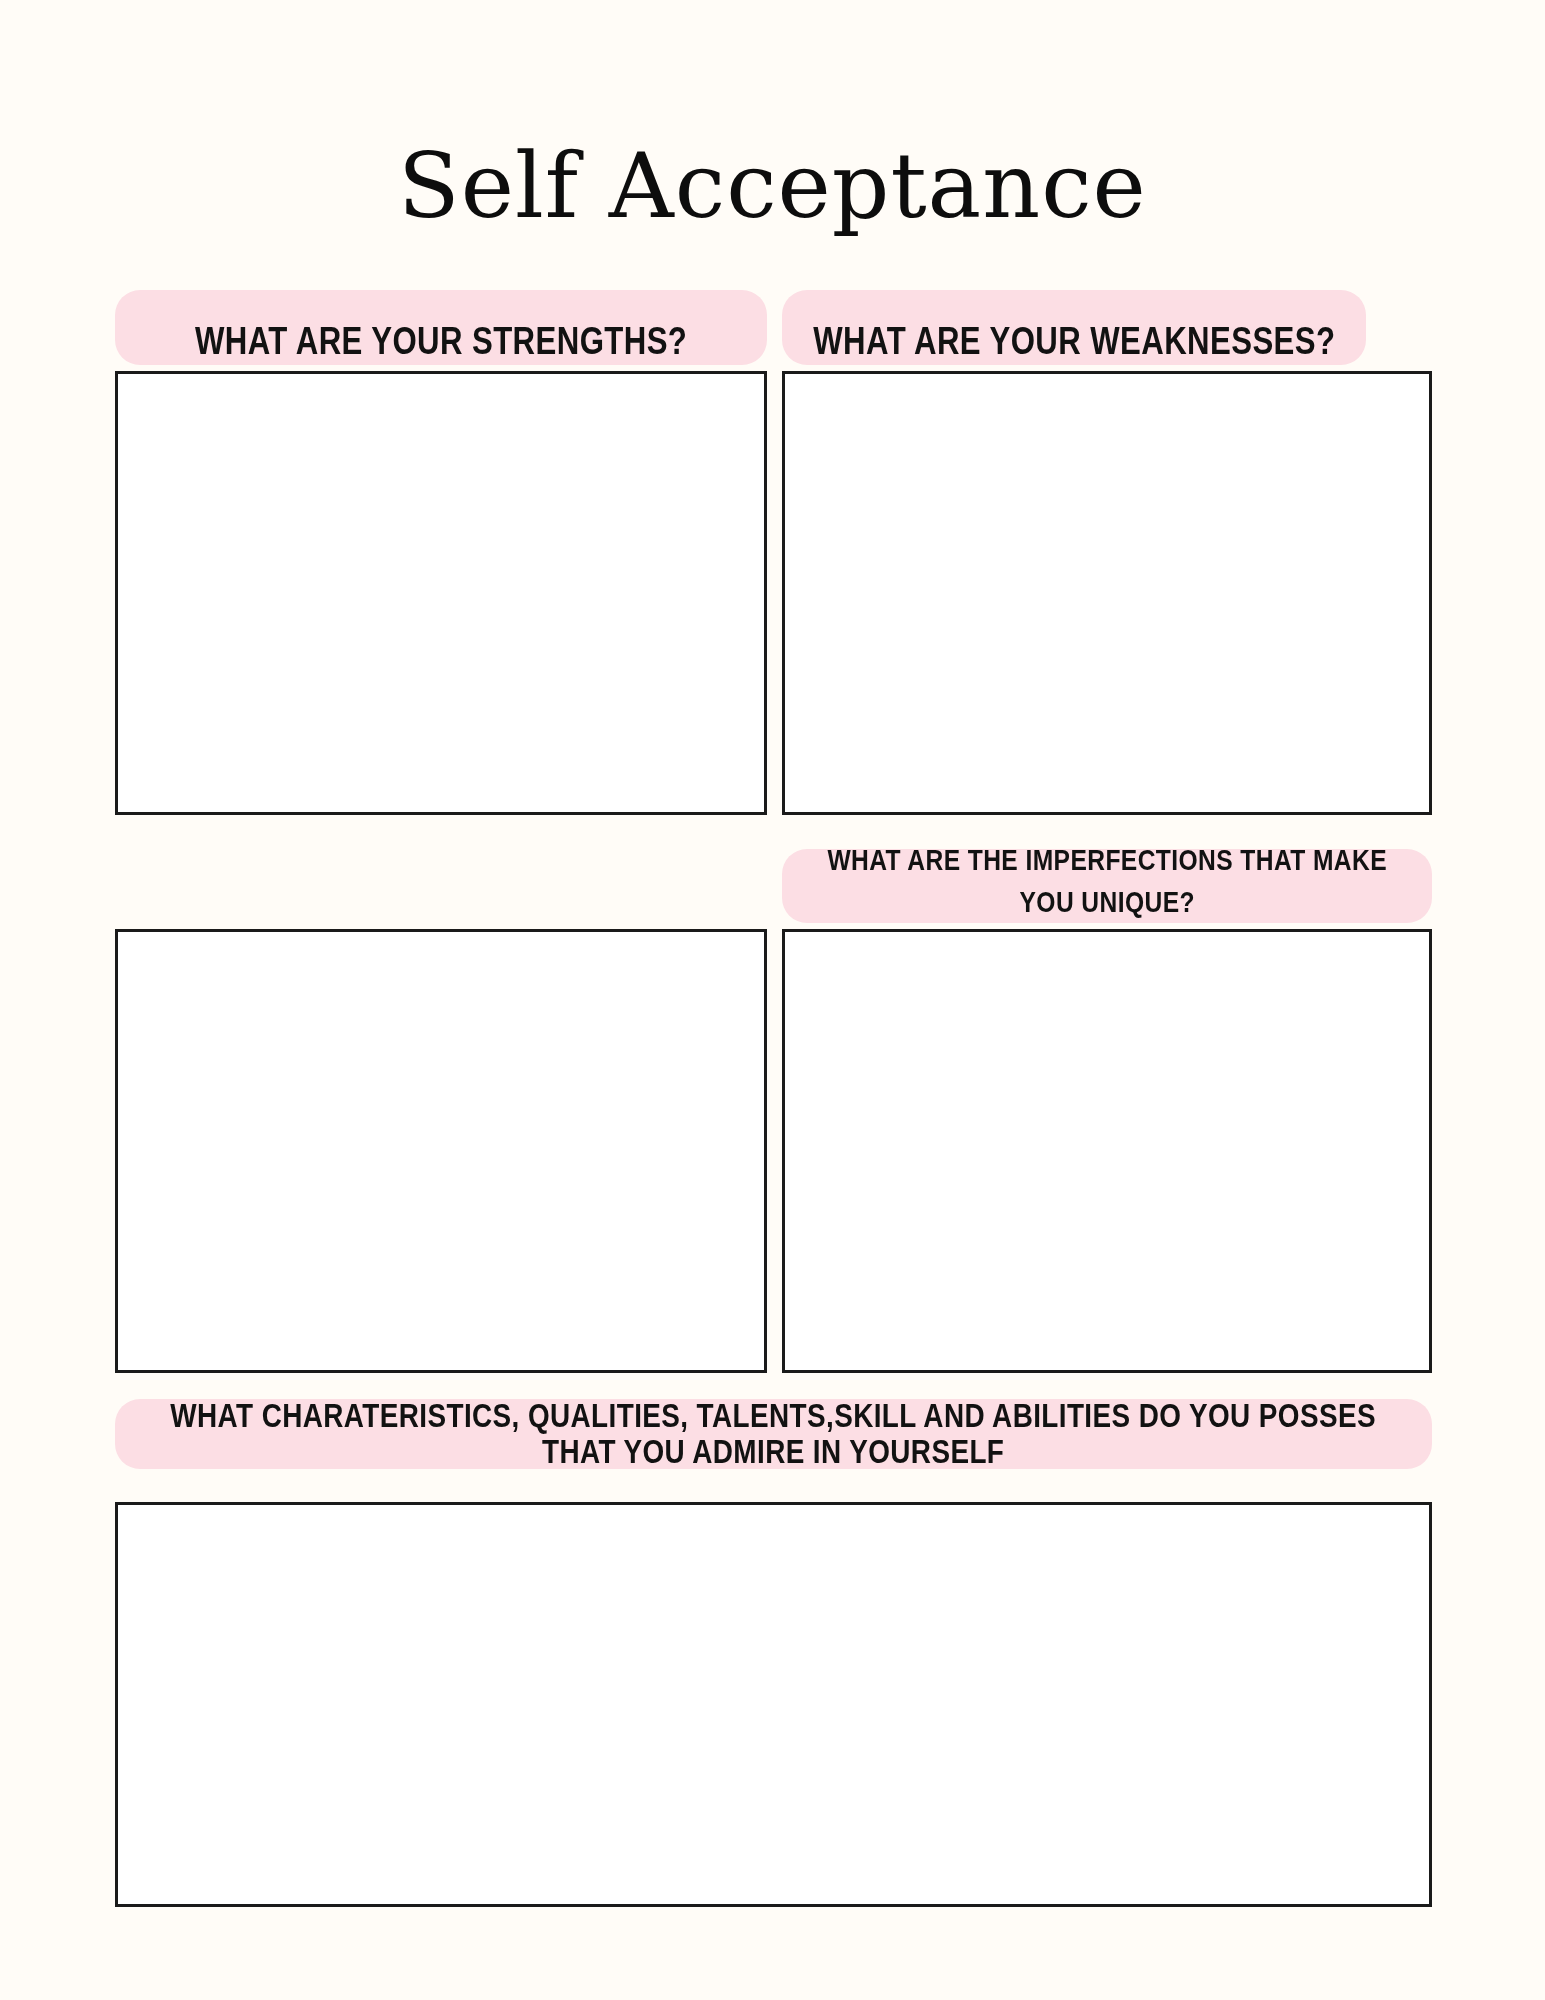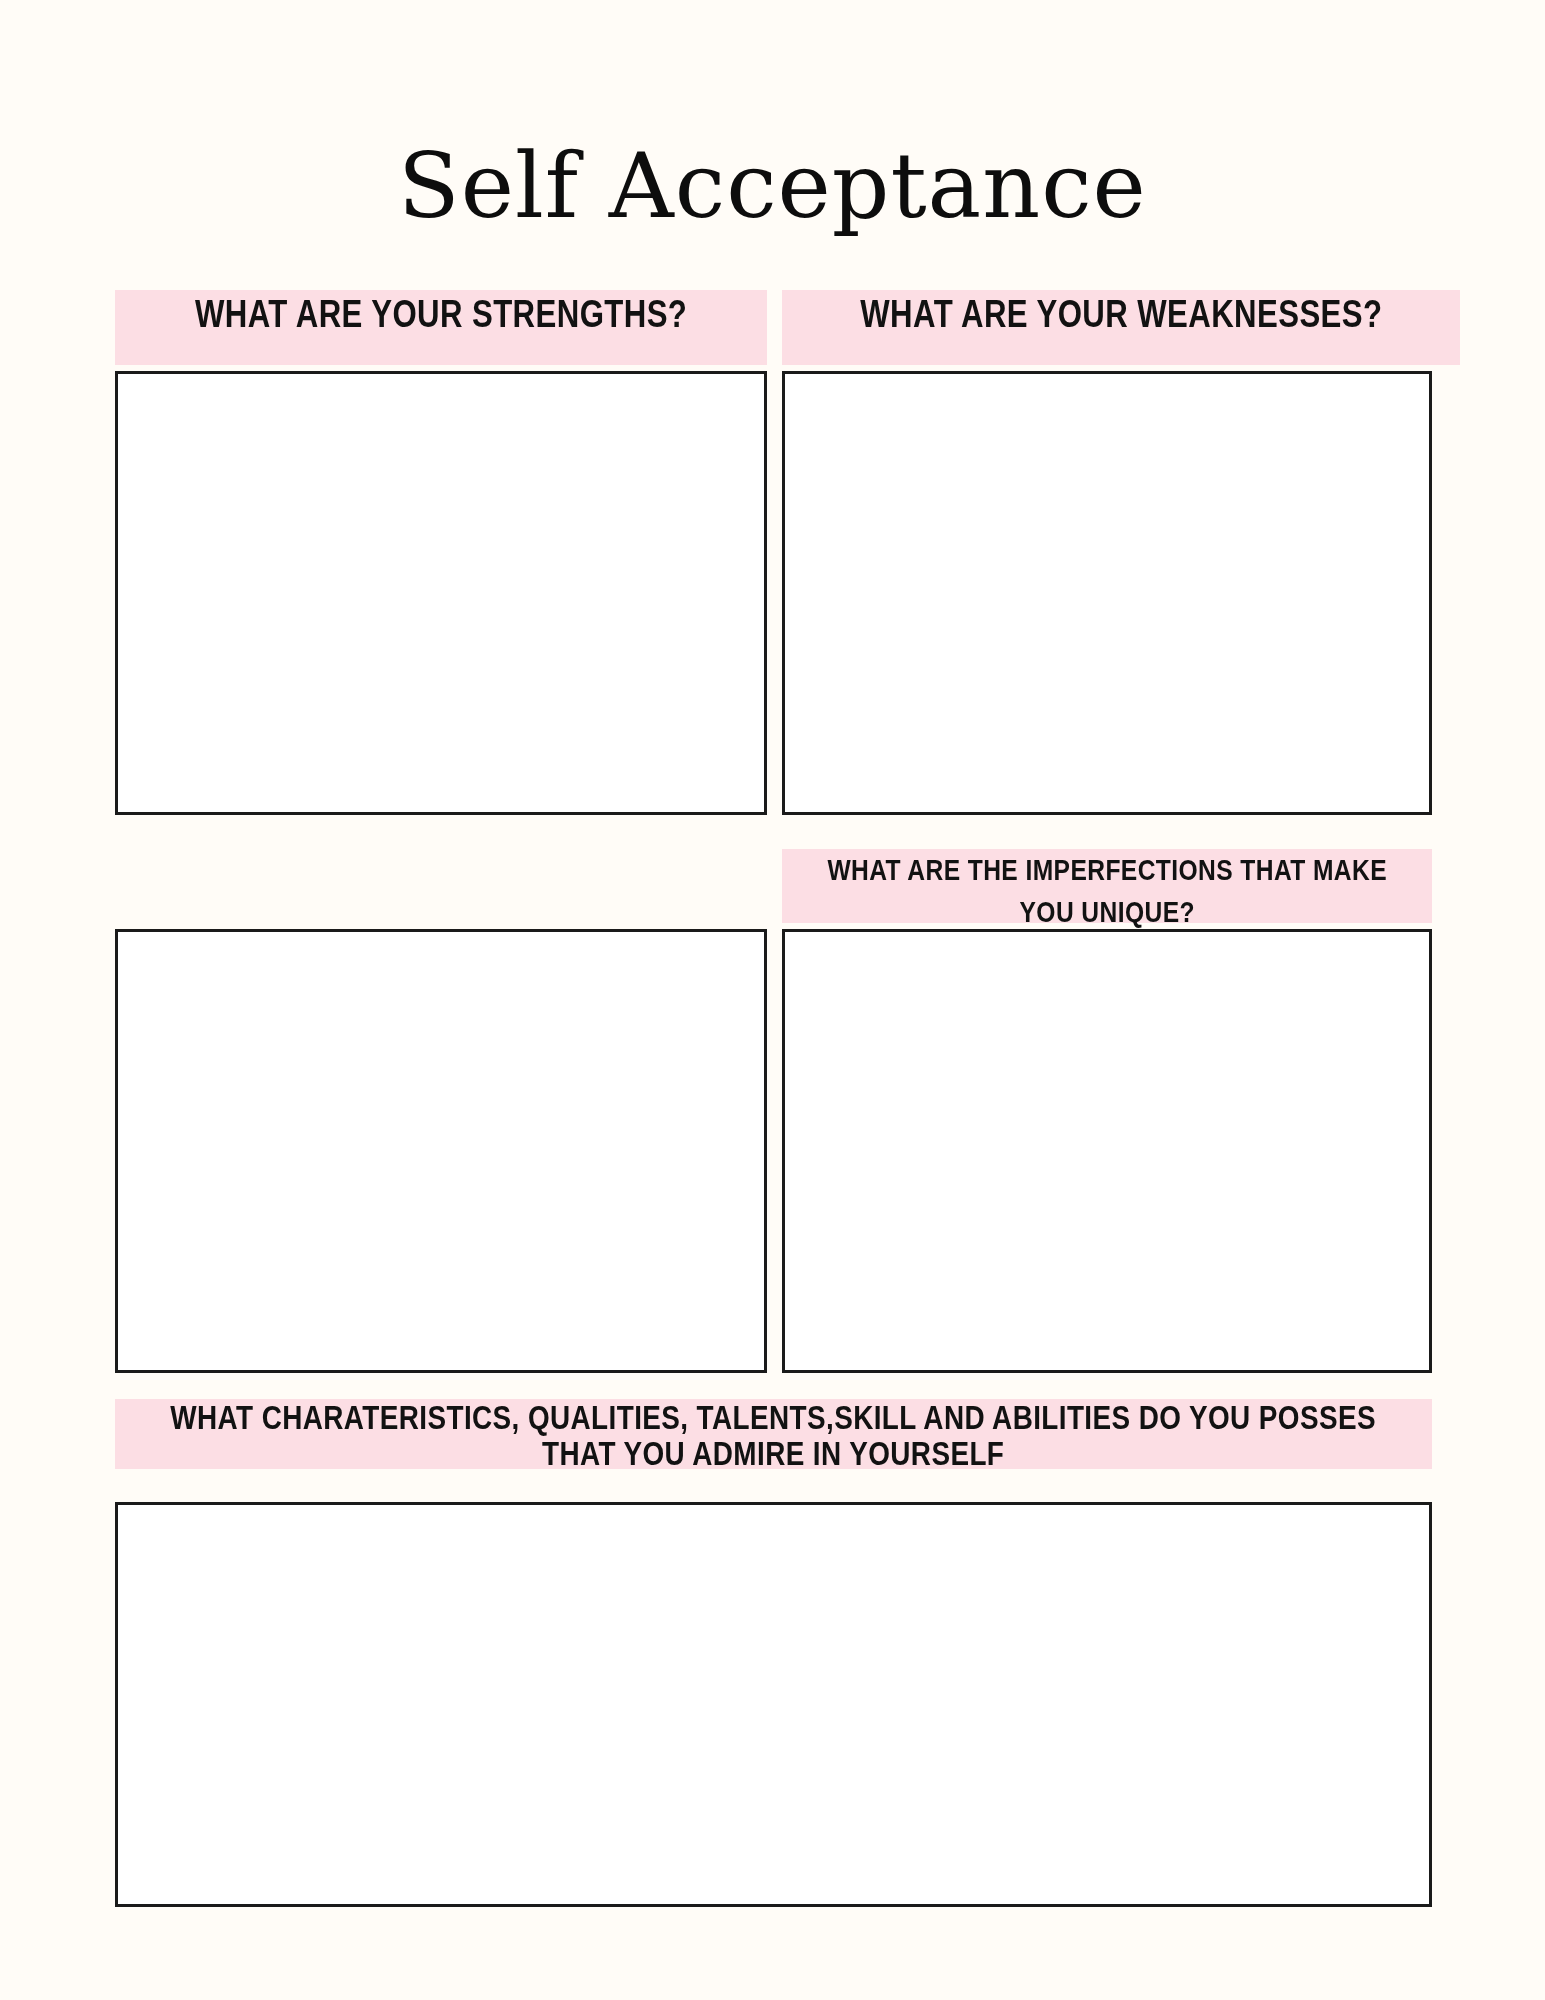--- a/index.html
+++ b/index.html
@@ -29,23 +29,24 @@
     font-weight:400;
     font-size:90px;
     line-height:1.15;
     letter-spacing:1px;
     color:#0d0d0d;
   }
   .panel-header{
     position:absolute;
     background:var(--header-bg);
     display:flex;
-    align-items:flex-start;
+    align-items:flex-end;
     justify-content:center;
     overflow:visible;
+    border-radius:25px;
   }
   .hgroup{
     display:flex;
     flex-direction:column;
     align-items:center;
     transform:scaleX(0.82);
     transform-origin:center;
   }
   .hline{
     display:block;
@@ -71,21 +72,21 @@
 
   <h1 class="title">Self Acceptance</h1>
 
   <div class="panel-header" style="left:115px;top:290px;width:652px;height:75px;">
     <span class="hgroup">
       <span class="hline fs38">WHAT ARE YOUR STRENGTHS?</span>
     </span>
   </div>
   <div class="panel-box" style="left:115px;top:371px;width:652px;height:444px;"></div>
 
-  <div class="panel-header" style="left:782px;top:290px;width:678px;height:75px;">
+  <div class="panel-header" style="left:782px;top:290px;width:584px;height:75px;">
     <span class="hgroup">
       <span class="hline fs38">WHAT ARE YOUR WEAKNESSES?</span>
     </span>
   </div>
   <div class="panel-box" style="left:782px;top:371px;width:650px;height:444px;"></div>
 
   <div class="panel-box" style="left:115px;top:929px;width:652px;height:444px;"></div>
 
   <div class="panel-header" style="left:782px;top:849px;width:650px;height:74px;">
     <span class="hgroup">

